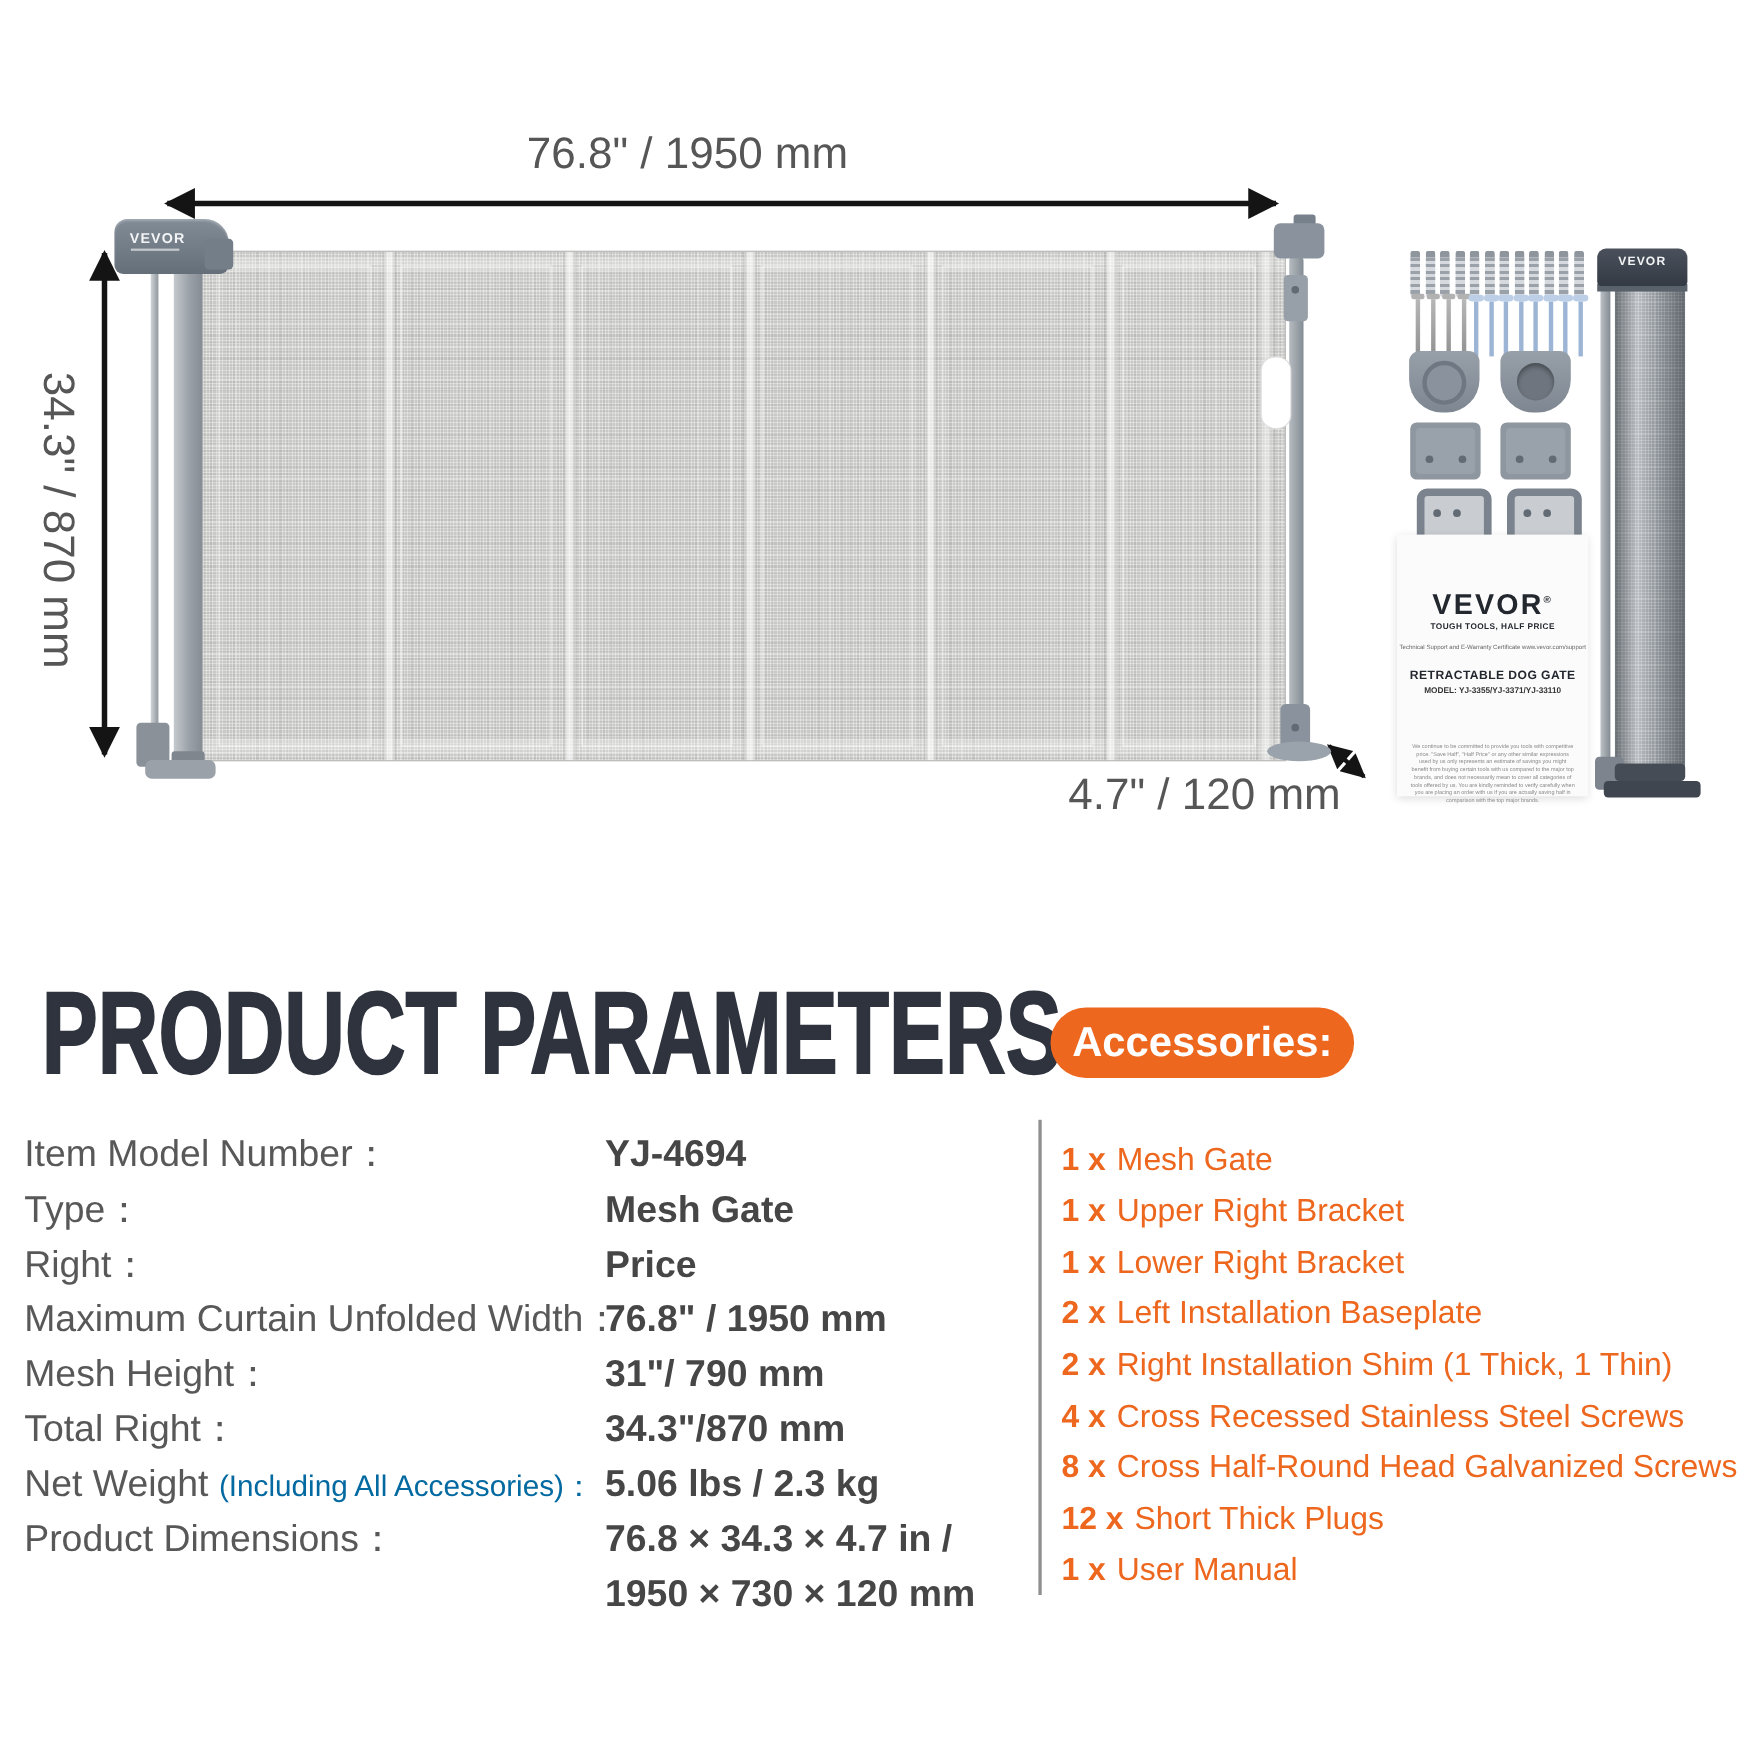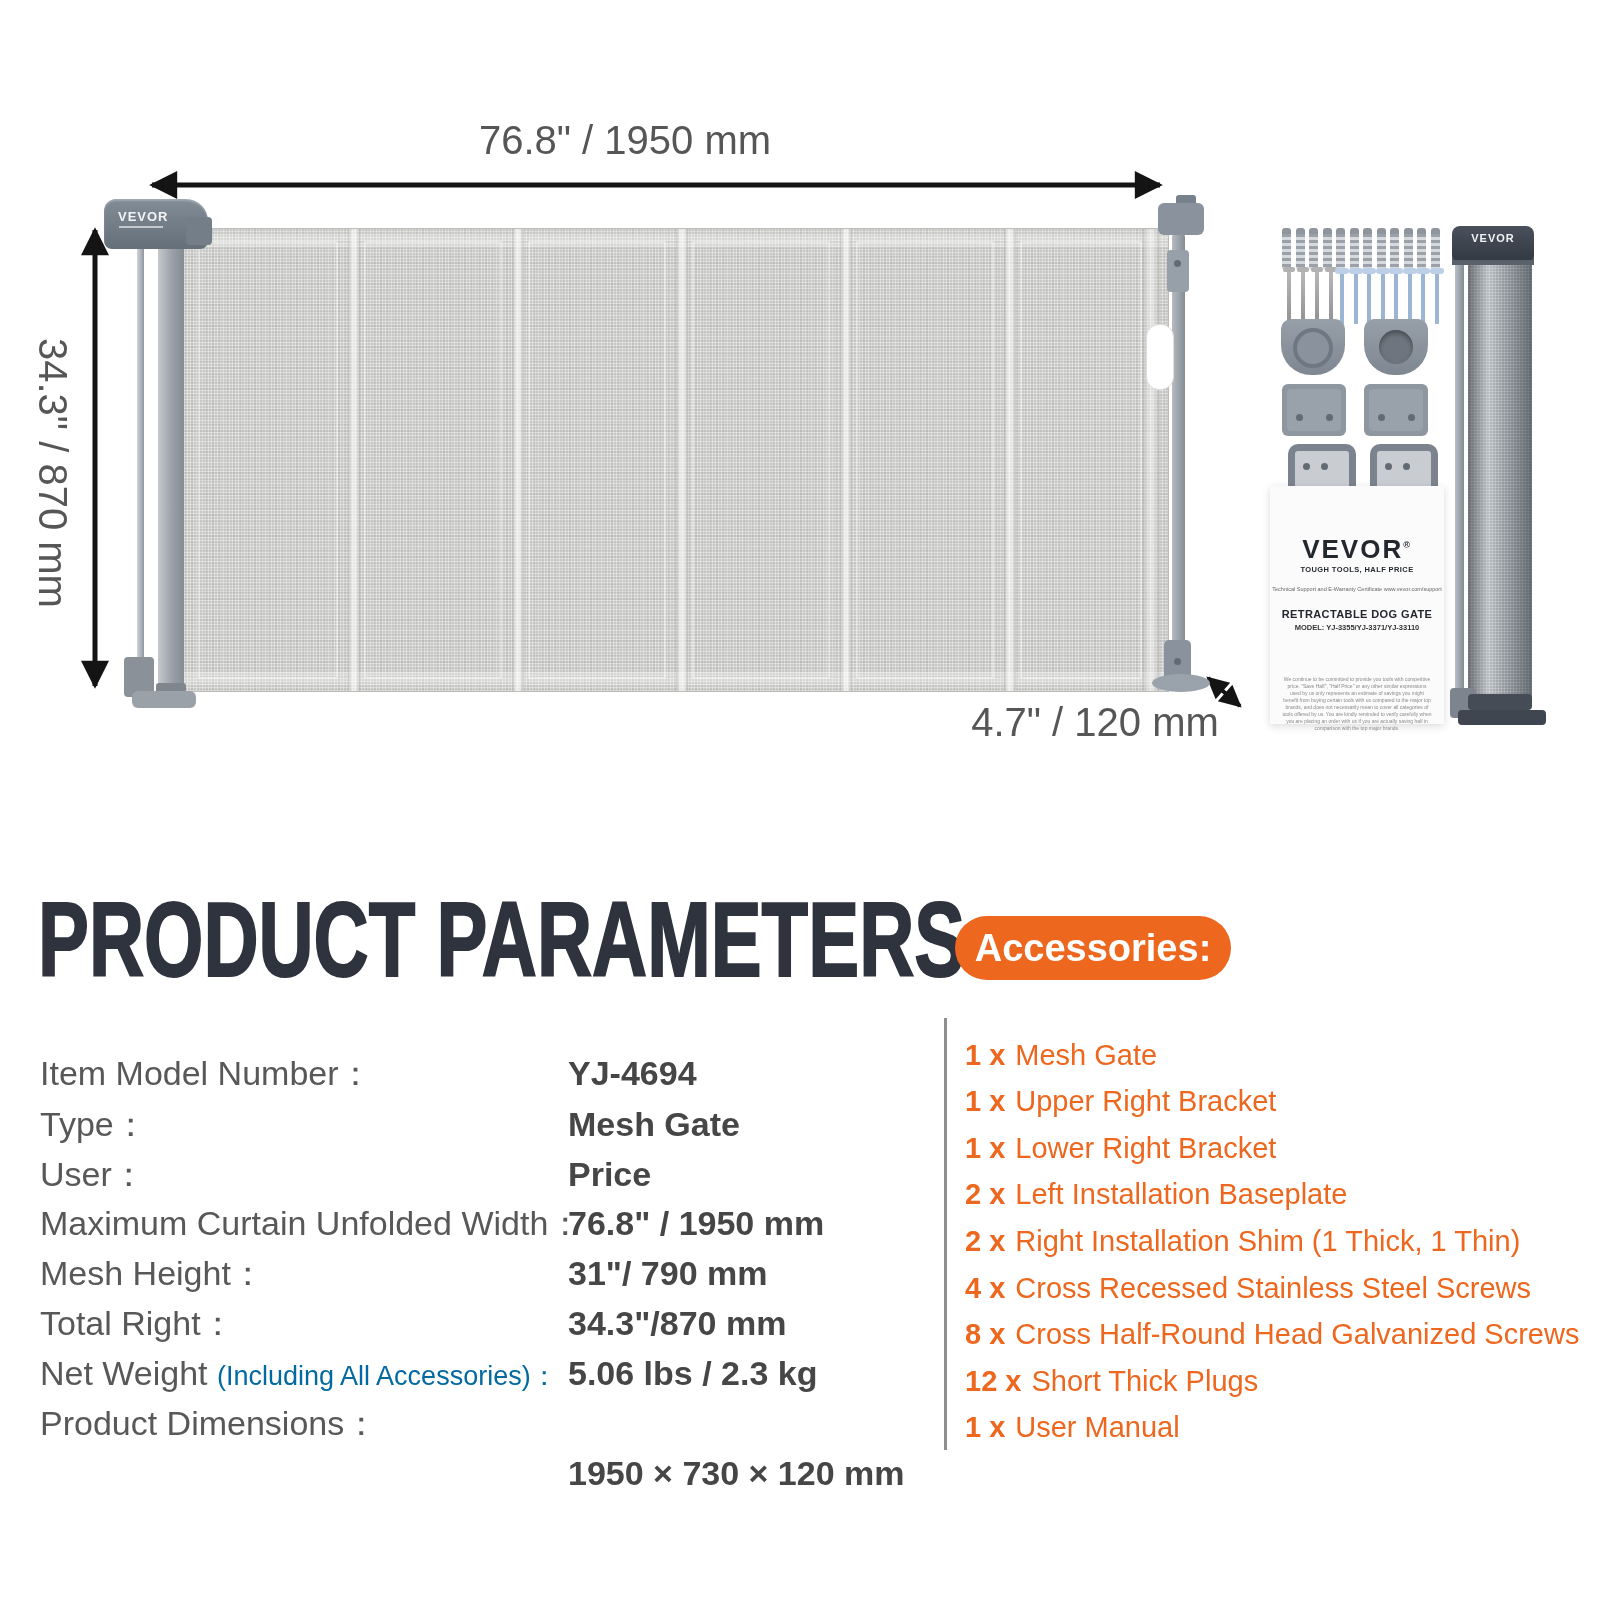--- a/index.html
+++ b/index.html
@@ -106,21 +106,21 @@
   #roll-foot{left:1450px;top:688px;width:26px;height:30px;background:#7d848d;border-radius:4px;}
   #roll-base{left:1458px;top:710px;width:88px;height:15px;background:#3f464f;border-radius:4px;}
 
   
   #heading{left:38px;top:886px;line-height:1;}
   #heading span{display:inline-block;font-size:106px;font-weight:700;color:#2e333e;
     letter-spacing:0px;transform:scaleX(.72);transform-origin:0 0;
     -webkit-text-stroke:2px #2e333e;white-space:nowrap;}
   #acc-badge{left:955px;top:916px;width:276px;height:64px;border-radius:34px;background:#ed671e;
     color:#fff;font-weight:700;font-size:38px;display:flex;align-items:center;justify-content:center;}
-  .p-row{position:absolute;left:40px;width:1520px;height:44px;line-height:44px;white-space:nowrap;margin-top:24px;}
+  .p-row{position:absolute;left:22px;width:1520px;height:44px;line-height:44px;white-space:nowrap;}
   .p-label{font-size:34px;color:#585858;}
   .p-note{font-size:27px;color:#0369a1;}
   .p-value{position:absolute;left:528px;top:0;font-size:34px;font-weight:700;color:#464646;}
   .p-value2{position:absolute;left:528px;top:50px;font-size:34px;font-weight:700;color:#464646;}
   #acc-divider{left:944px;top:1018px;width:3px;height:432px;background:#8f8f8f;}
   .acc-item{position:absolute;left:965px;height:44px;line-height:44px;white-space:nowrap;
     font-size:29px;color:#ed671e;}
   .acc-qty{font-weight:700;}
   .acc-x{font-weight:700;margin:0 10px 0 8px;}
 </style>
@@ -271,41 +271,42 @@
 
 <div class="p-row" style="top:1027px">
   <span class="p-label">Item Model Number：</span><span class="p-note"></span>
   <span class="p-value">YJ-4694</span>
 </div>
 <div class="p-row" style="top:1078px">
   <span class="p-label">Type：</span><span class="p-note"></span>
   <span class="p-value">Mesh Gate</span>
 </div>
 <div class="p-row" style="top:1128px">
-  <span class="p-label">User：</span><span class="p-note"></span>
+  <span class="p-label">Right：</span><span class="p-note"></span>
   <span class="p-value">Price</span>
 </div>
 <div class="p-row" style="top:1177px">
   <span class="p-label">Maximum Curtain Unfolded Width：</span><span class="p-note"></span>
   <span class="p-value">76.8" / 1950 mm</span>
 </div>
 <div class="p-row" style="top:1227px">
   <span class="p-label">Mesh Height：</span><span class="p-note"></span>
   <span class="p-value">31"/ 790 mm</span>
 </div>
 <div class="p-row" style="top:1277px">
   <span class="p-label">Total Right：</span><span class="p-note"></span>
   <span class="p-value">34.3"/870 mm</span>
 </div>
 <div class="p-row" style="top:1327px">
   <span class="p-label">Net Weight </span><span class="p-note">(Including All Accessories)：</span>
   <span class="p-value">5.06 lbs / 2.3 kg</span>
 </div>
 <div class="p-row" style="top:1377px">
   <span class="p-label">Product Dimensions：</span><span class="p-note"></span>
+  <span class="p-value">76.8 × 34.3 × 4.7 in /</span>
   <span class="p-value2">1950 × 730 × 120 mm</span>
 </div>
 
 <div id="acc-divider" class="abs"></div>
 
 <div class="acc-item" style="top:1033px">
   <span class="acc-qty">1</span><span class="acc-x">x</span><span class="acc-name">Mesh Gate</span>
 </div>
 <div class="acc-item" style="top:1079px">
   <span class="acc-qty">1</span><span class="acc-x">x</span><span class="acc-name">Upper Right Bracket</span>

